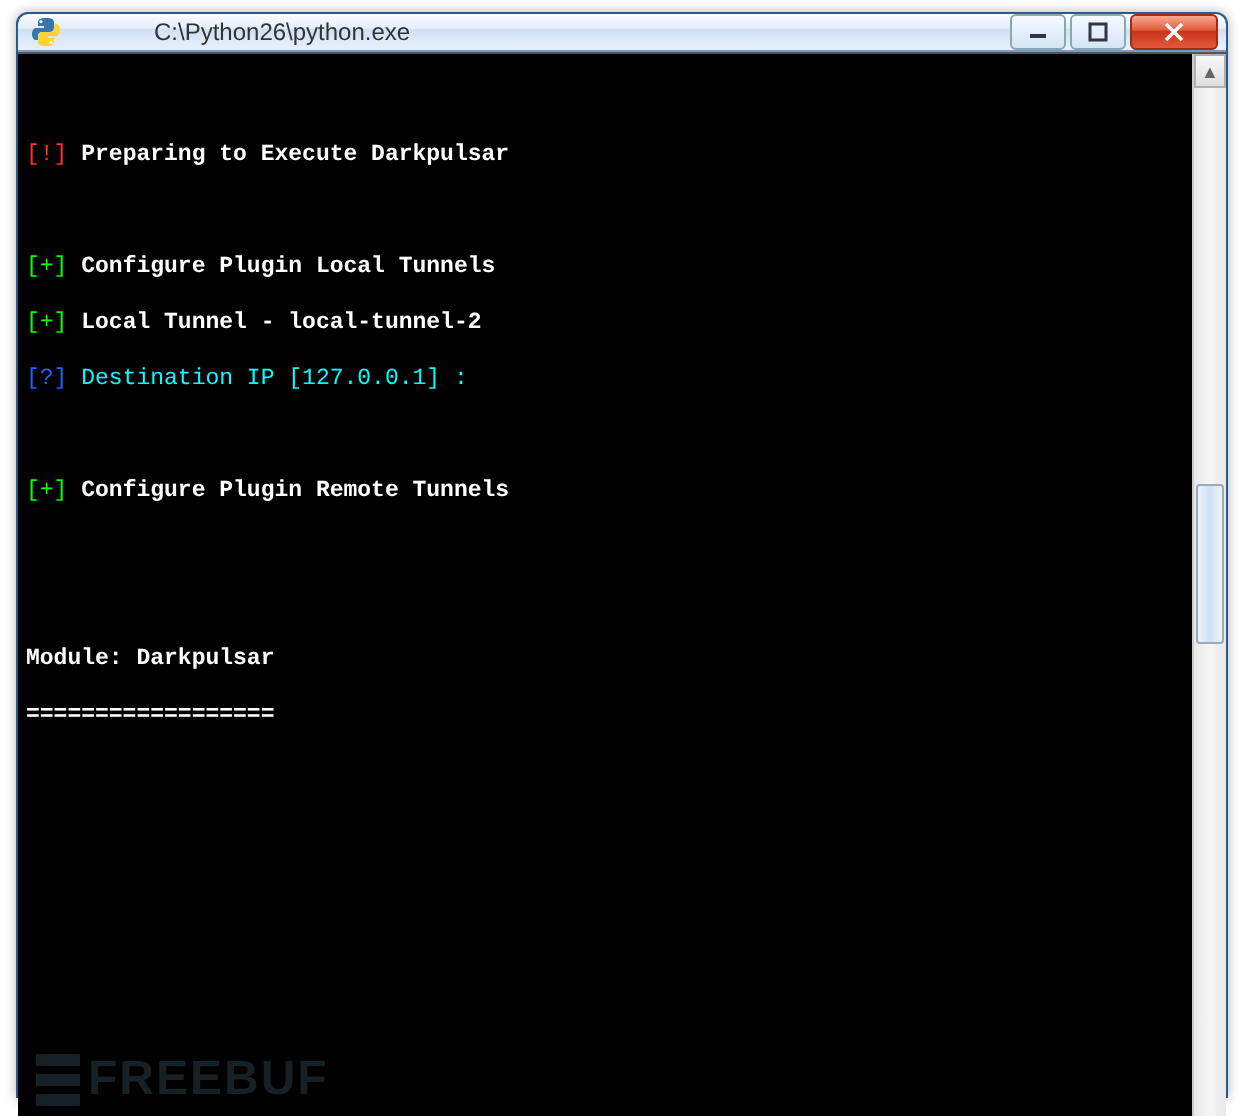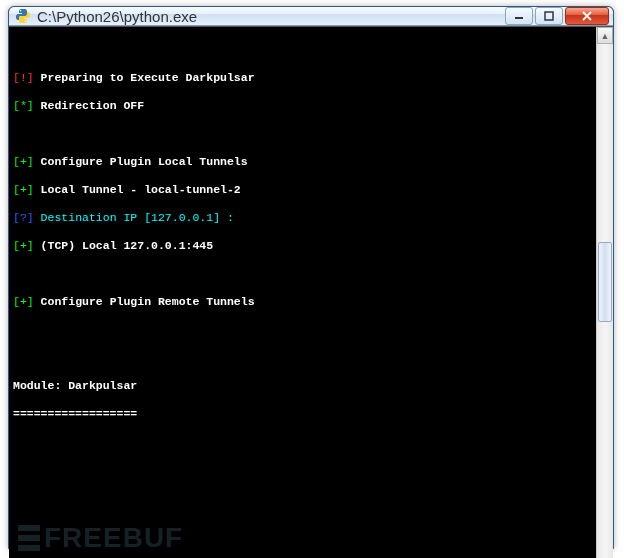--- a/index.html
+++ b/index.html
@@ -16,21 +16,21 @@
   }
   .titlebar {
     height: 28px;
     background: linear-gradient(to bottom, #f9fcff 0%, #e4eef9 40%, #cfe0f3 41%, #e8f1fb 100%);
     border-bottom: 1px solid #7a9ac0;
     display: flex; align-items: center;
     padding: 0 4px 0 6px;
     border-radius: 5px 5px 0 0;
   }
   .title-icon { width: 16px; height: 16px; margin-right: 6px; display:flex; align-items:center; justify-content:center;}
-  .title-text { flex: 1; font-size: 15px; color: #333; }
+  .title-text { flex: 1; font-size: 12px; color: #333; margin-left: 40px; }
   .win-btns { display: flex; gap: 2px; }
   .win-btn {
     width: 28px; height: 18px;
     border: 1px solid #8aa;
     border-radius: 3px;
     background: linear-gradient(to bottom,#f5faff,#d3e4f5);
     display: flex; align-items: center; justify-content: center;
     font-size: 11px; color: #334;
   }
   .win-btn.close {
@@ -81,21 +81,21 @@
   .c-g { color: #00ff00; }
   .c-r { color: #ff3030; }
   .c-c { color: #00ffff; }
   .c-b { color: #2060ff; }
   .c-d { color: #c0c0c0; }
   .row { display: block; }
   .watermark {
     position: absolute;
     left: 18px; bottom: 4px;
     font-family: Arial, sans-serif;
-    font-size: 28px;
+    font-size: 24px;
     font-weight: 800;
     color: rgba(40,60,70,0.55);
     letter-spacing: 1px;
     display:flex; align-items:center;
     z-index: 5;
   }
   .watermark .bars { display:inline-flex; flex-direction:column; gap:4px; margin-right:4px;}
   .watermark .bars span { width:22px; height:6px; background:rgba(40,60,70,0.55);}
 </style>
 </head>
@@ -127,26 +127,24 @@
           <svg width="12" height="10">
             <path d="M2 1 L10 9 M10 1 L2 9" stroke="#fff" stroke-width="1.8"></path>
           </svg>
         </div>
     </div>
   </div>
   <div class="client">
     <div class="console">
 <span class="row"> </span>
 <span class="row"><span class="c-r">[!]</span><span class="c-w"> Preparing to Execute Darkpulsar</span></span>
-<span class="row"><span class="c-g">[*]</span><span class="c-w"> Redirection OFF</span></span>
 <span class="row"> </span>
 <span class="row"><span class="c-g">[+]</span><span class="c-w"> Configure Plugin Local Tunnels</span></span>
 <span class="row"><span class="c-g">[+]</span><span class="c-w"> Local Tunnel - local-tunnel-2</span></span>
 <span class="row"><span class="c-b">[?]</span><span class="c-c"> Destination IP </span><span class="c-c">[127.0.0.1]</span><span class="c-c"> : </span></span>
-<span class="row"><span class="c-g">[+]</span><span class="c-w"> (TCP) Local 127.0.0.1:445</span></span>
 <span class="row"> </span>
 <span class="row"><span class="c-g">[+]</span><span class="c-w"> Configure Plugin Remote Tunnels</span></span>
 <span class="row"> </span>
 <span class="row"> </span>
 <span class="row"><span class="c-w">Module: Darkpulsar</span></span>
 <span class="row"><span class="c-w">==================</span></span>
 <span class="row"> </span>
 
 
 

